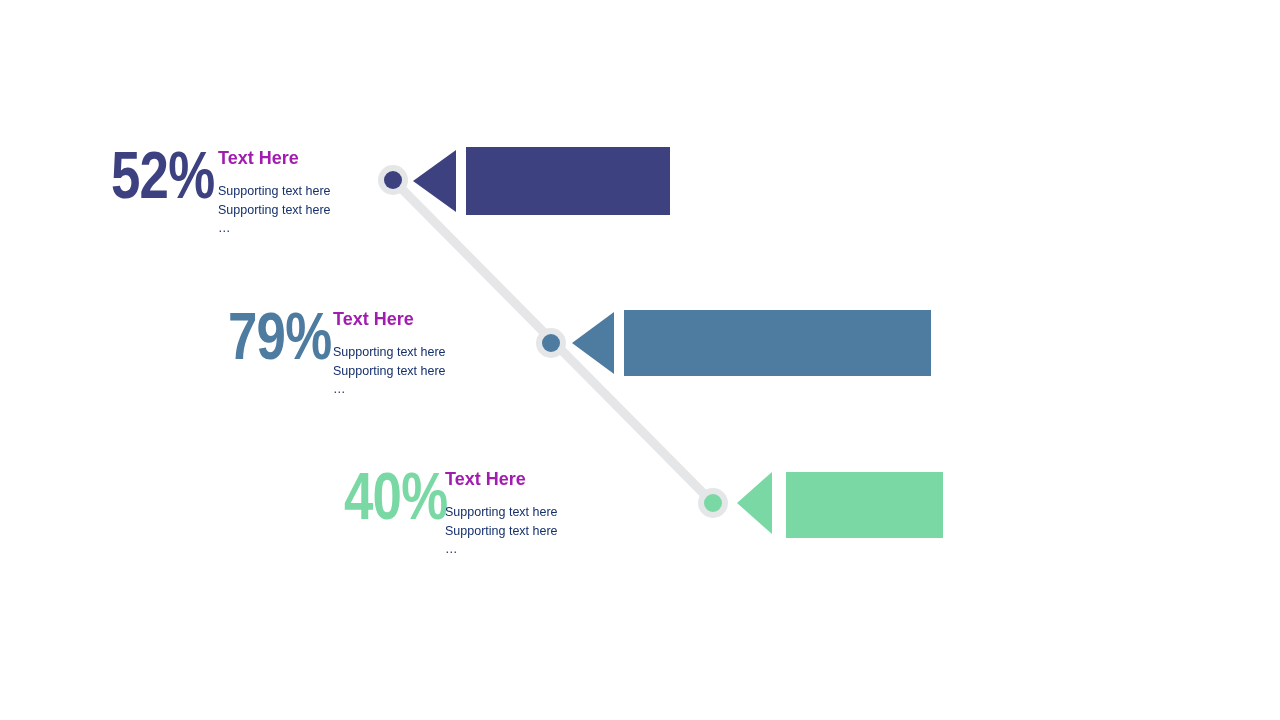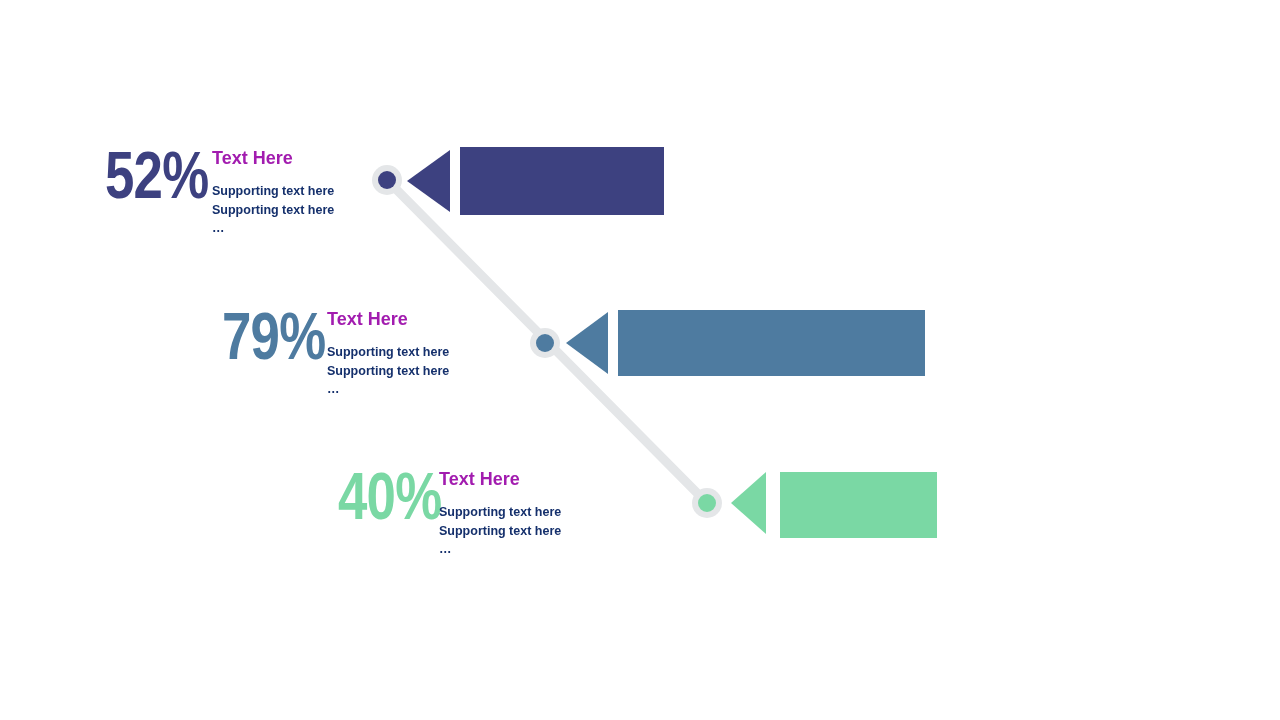--- a/index.html
+++ b/index.html
@@ -10,20 +10,21 @@
     width: 1280px;
     height: 720px;
     background: #ffffff;
     font-family: "Liberation Sans", sans-serif;
     overflow: hidden;
   }
   #stage {
     position: relative;
     width: 1060px;
     height: 720px;
+    margin-left: 6px;
   }
 
   
   .connector-layer {
     position: absolute;
     left: 0;
     top: 0;
     width: 1280px;
     height: 720px;
   }
@@ -55,21 +56,20 @@
     color: #a21caf;
     line-height: 20px;
     white-space: nowrap;
   }
   .support {
     margin-top: 14px;
     font-size: 12.5px;
     color: #15306c;
     line-height: 18.5px;
     white-space: nowrap;
-    font-weight: bold;
   }
   .support .ellip {
     letter-spacing: 1px;
   }
 
   
   .marker {
     position: absolute;
     width: 30px;
     height: 30px;

